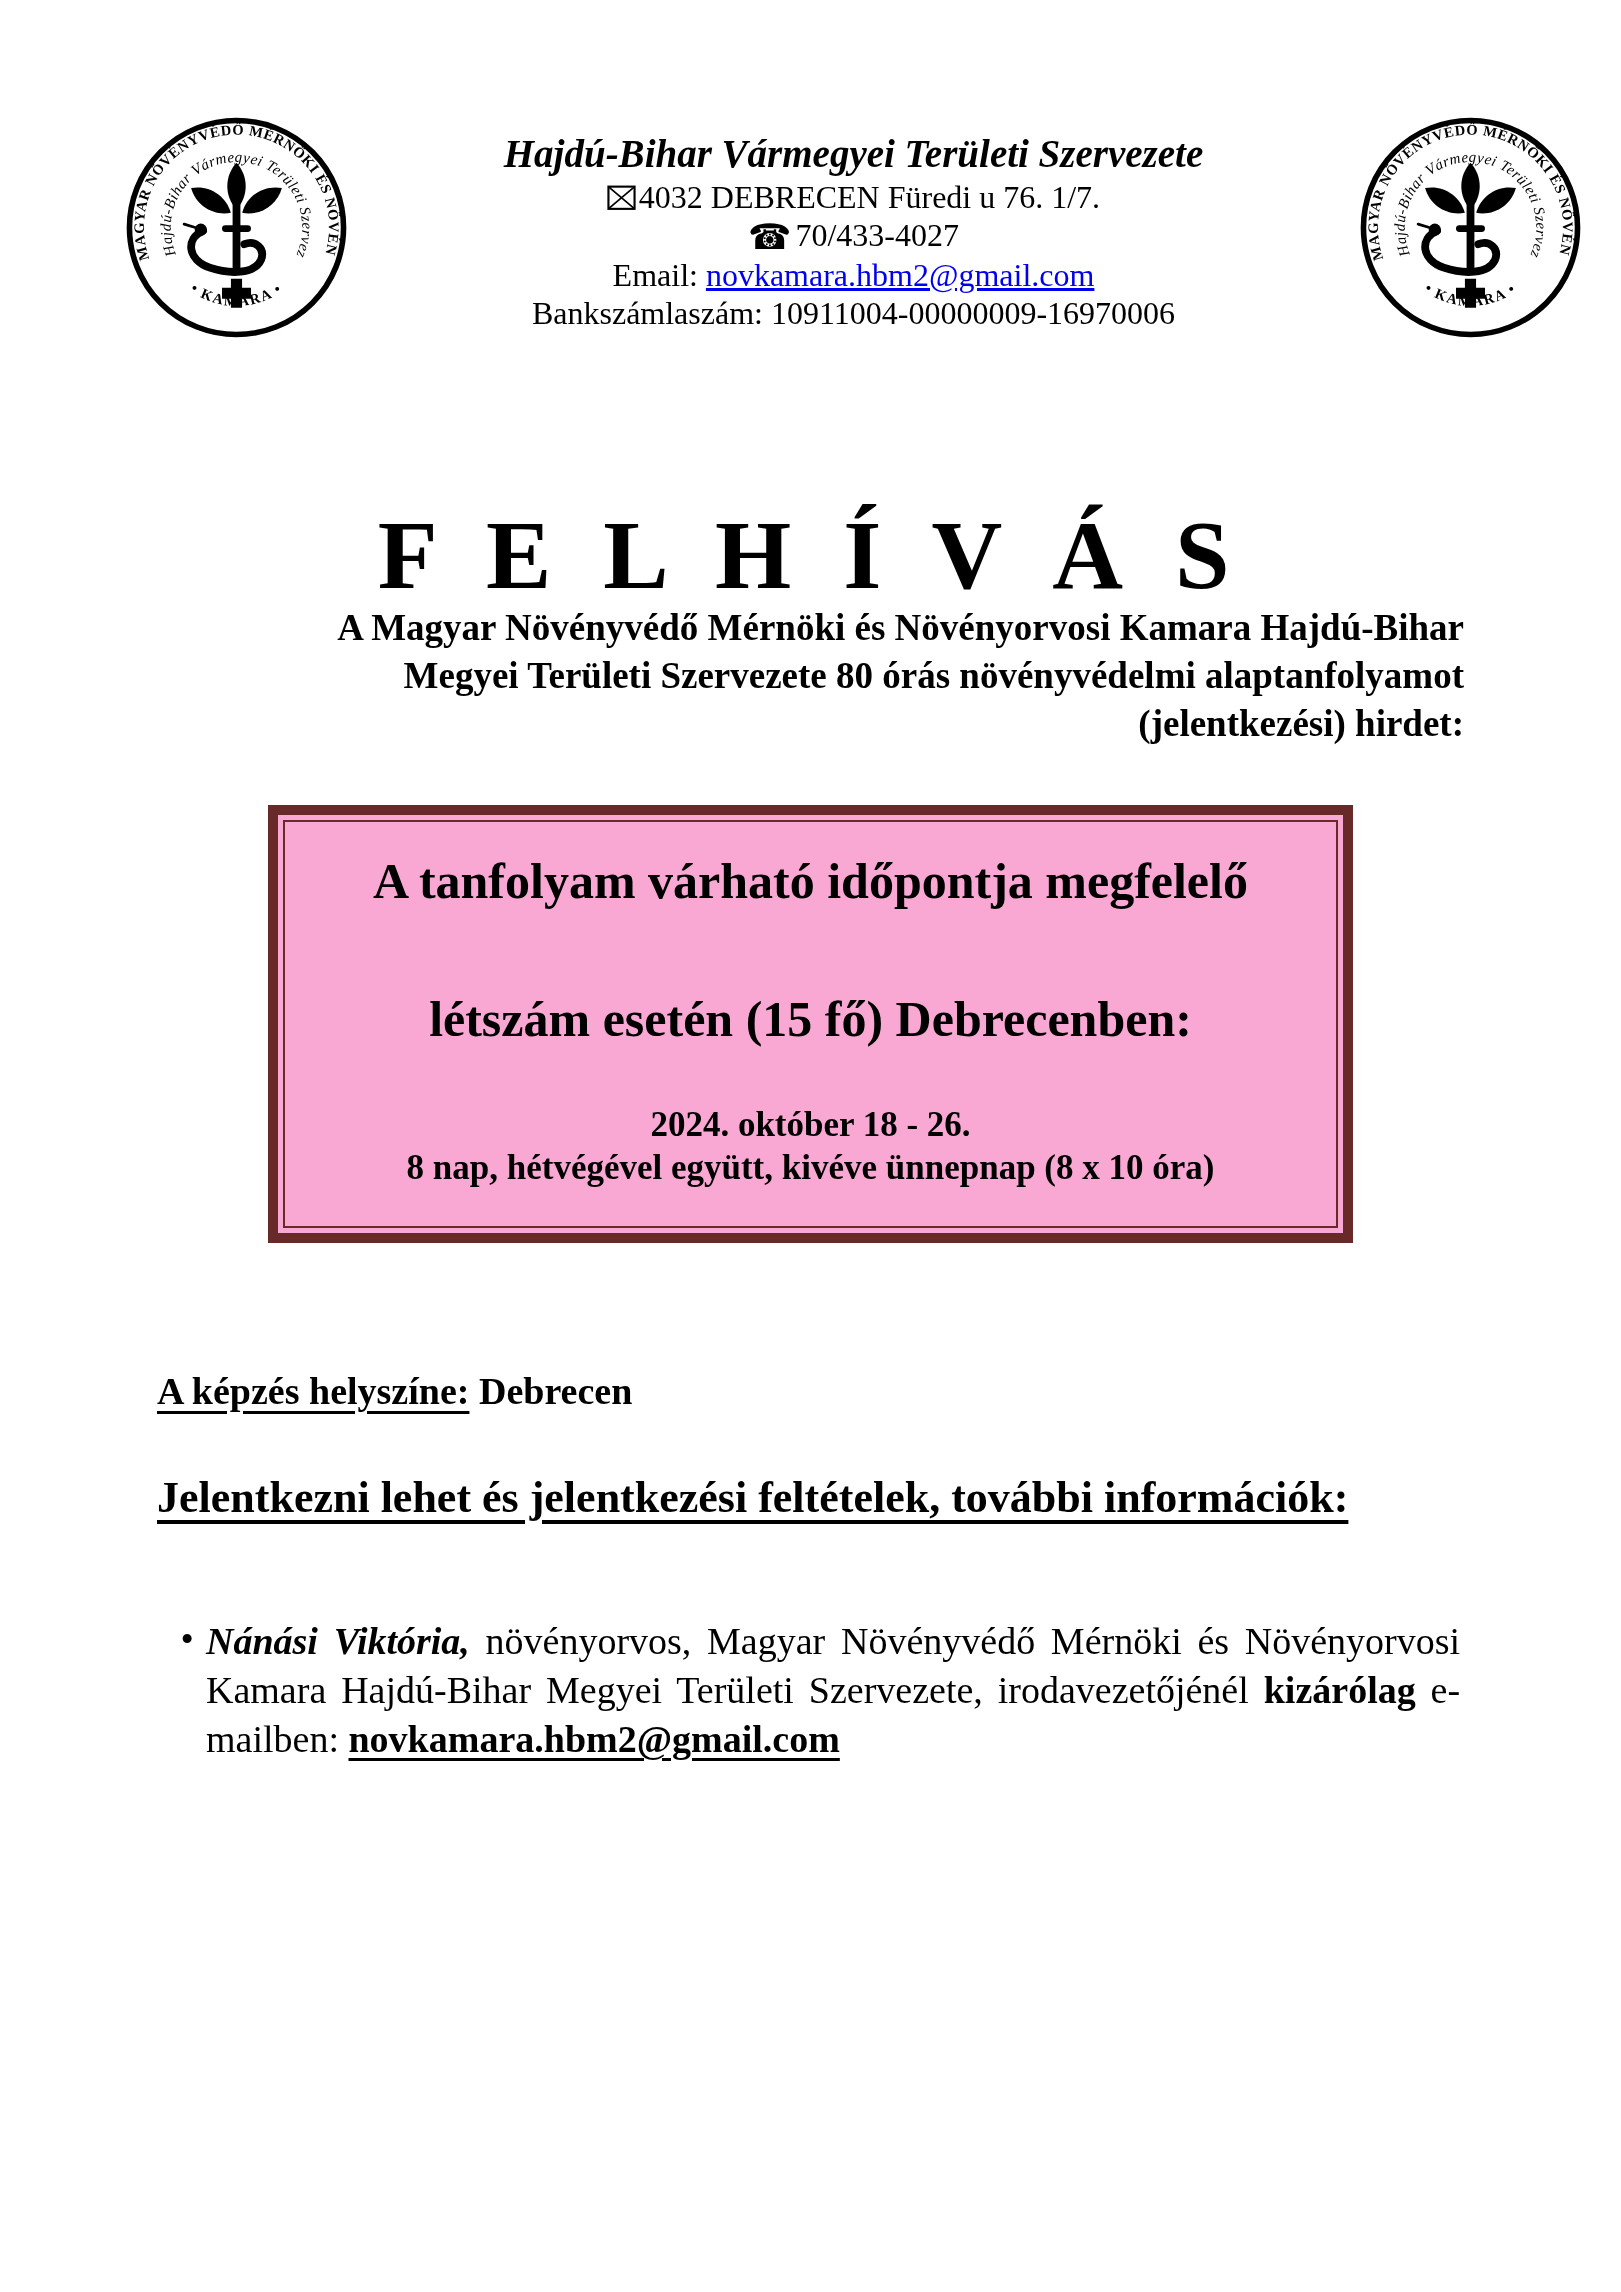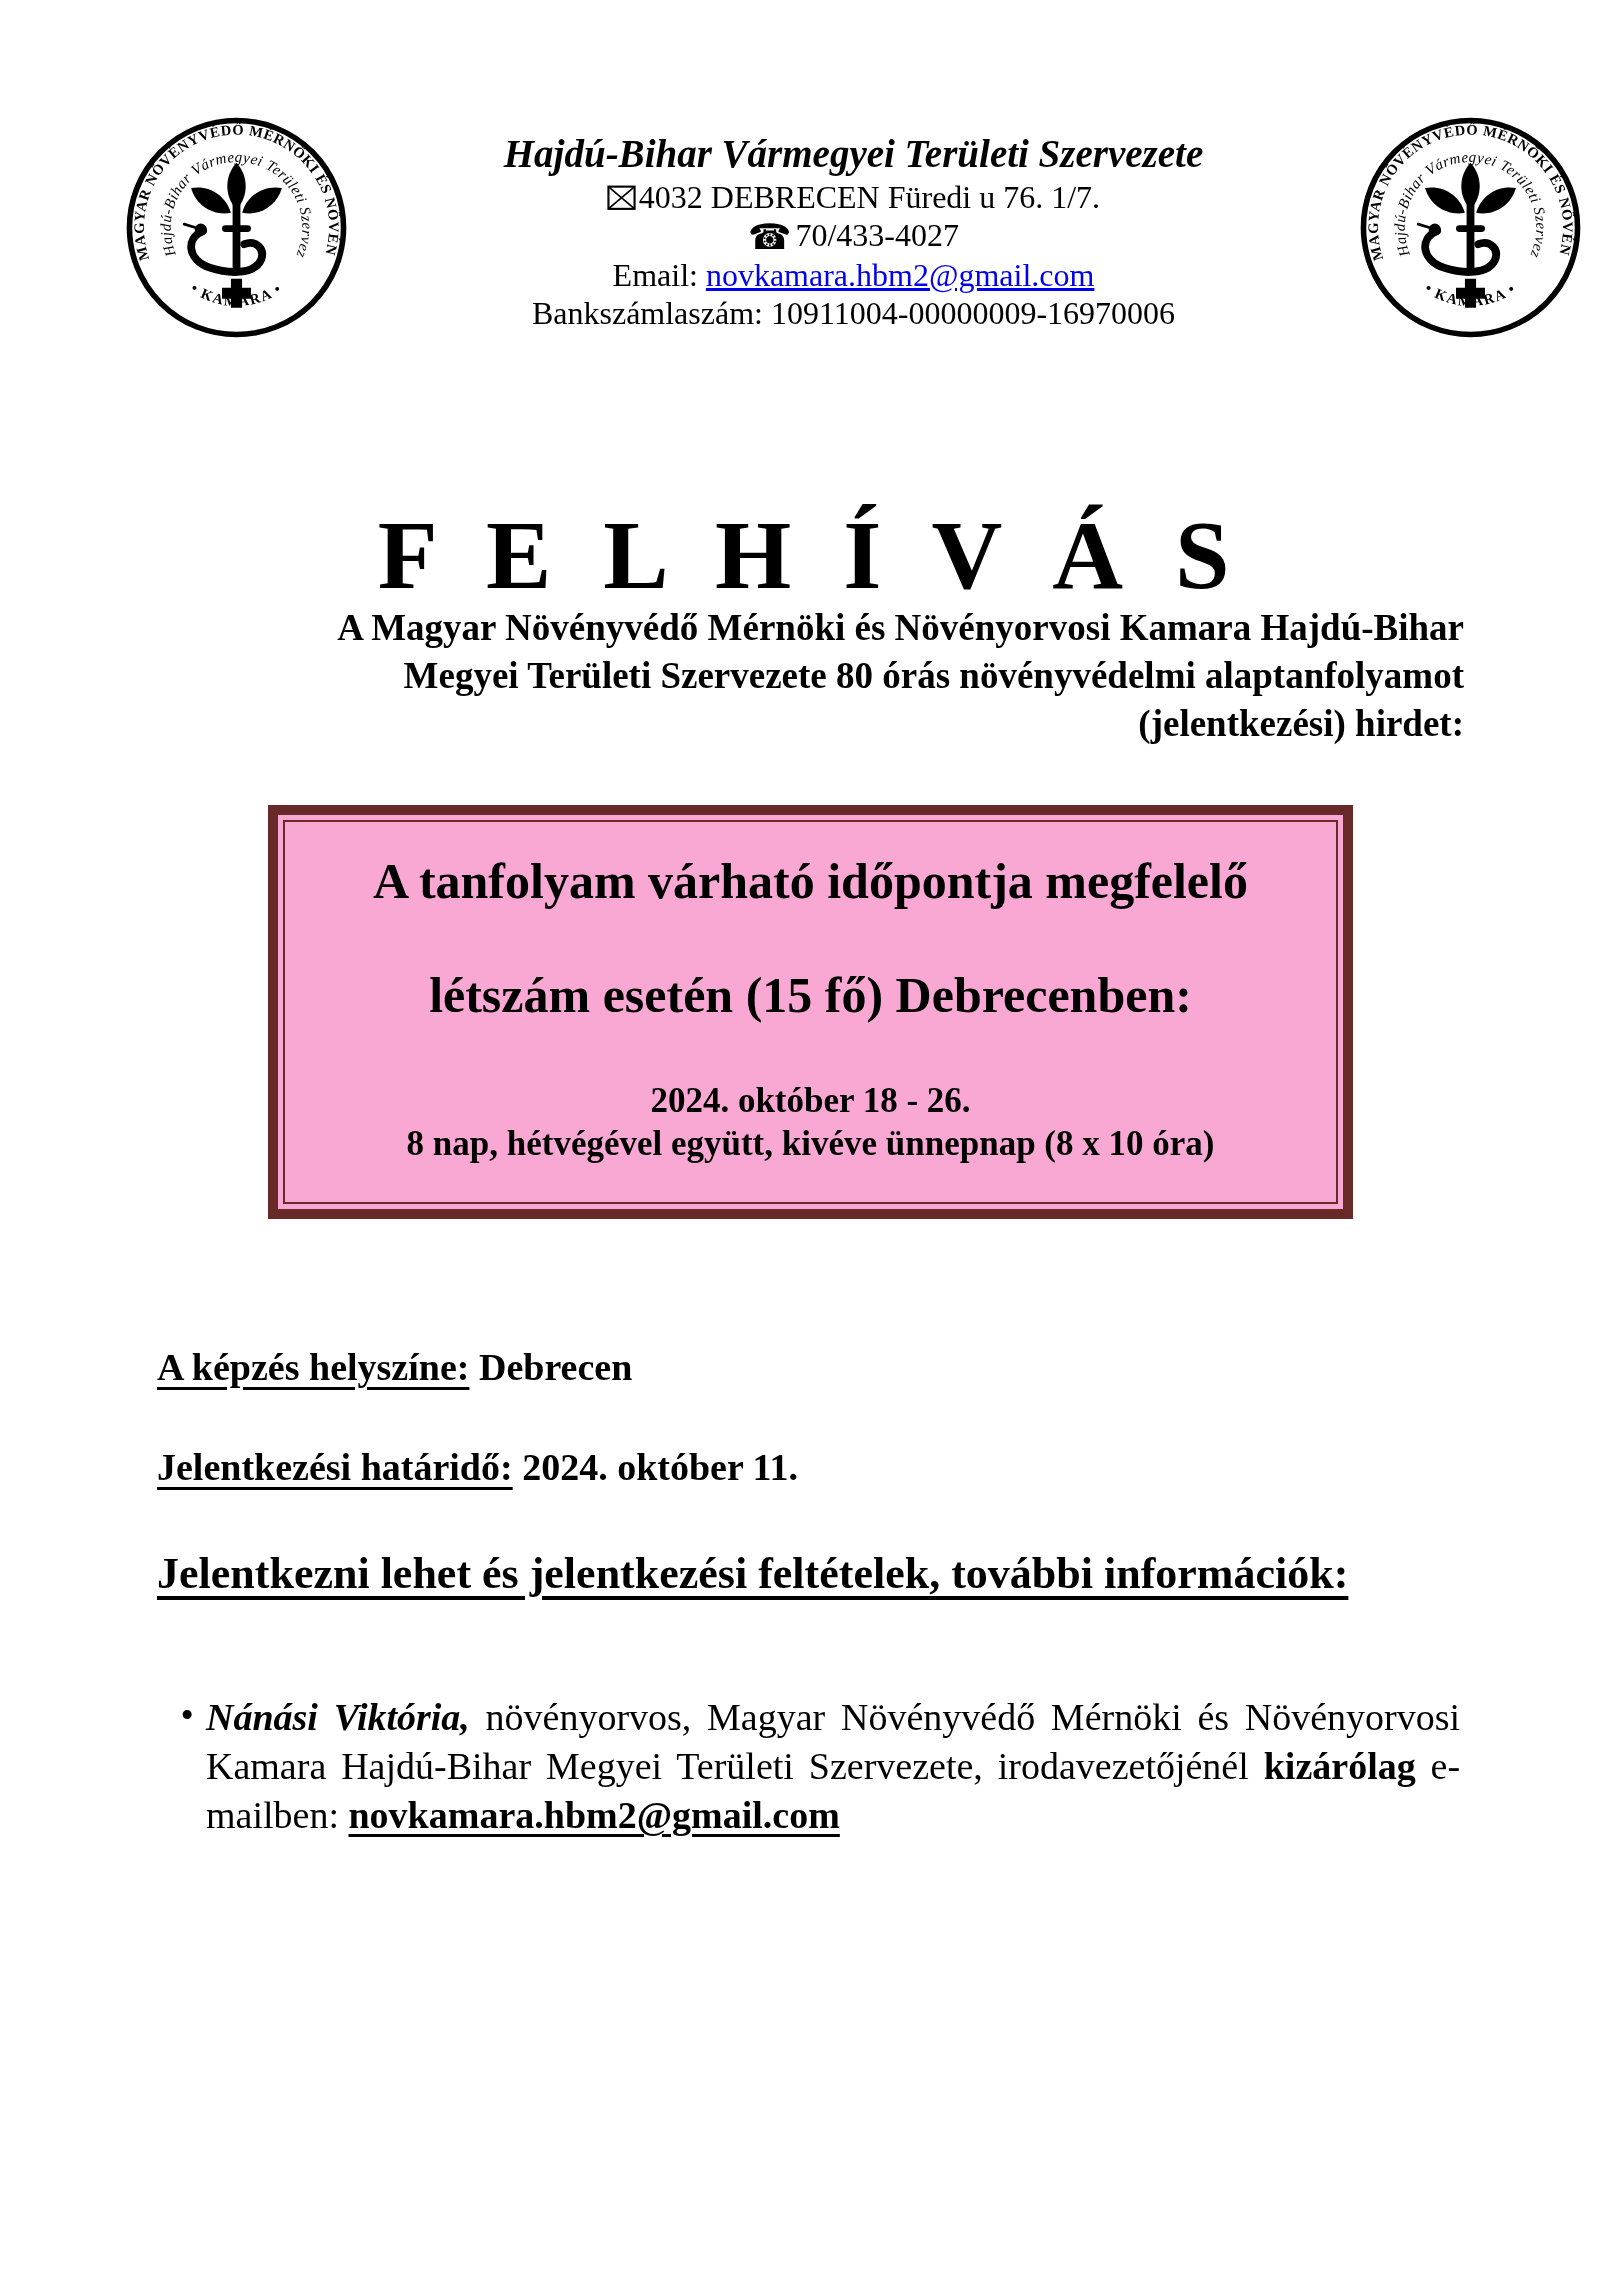--- a/index.html
+++ b/index.html
@@ -20,21 +20,21 @@
   .email-link { color:#0000ee; text-decoration:underline; }
   
   .content { padding:0 157px; }
   .doc-title { margin:167px 0 0 0; text-align:center; font-size:98px; line-height:1;
                font-weight:bold; letter-spacing:13.7px; }
   .intro { text-align:right; font-weight:bold; font-size:37px; line-height:48px; }
   .notice-box { box-sizing:border-box; width:1085px; margin:57px 0 0 111px;
                 border:10.8px solid #682a28; padding:4.9px; background:#f9a8d4; }
   .notice-inner { border:2.9px solid #682a28; padding:31px 19.6px 37px; text-align:center; }
   .box-big { margin:0; font-size:50px; line-height:57px; font-weight:bold; }
-  .box-big.second { margin-top:57px; }
+  .box-big.second { margin-top:81px; }
   .box-date { margin:55px 0 0 0; font-size:35px; line-height:43px; font-weight:bold; }
   .box-sched { margin:0; font-size:35px; line-height:43px; font-weight:bold; }
   .detail { margin:0; font-size:38px; line-height:47px; font-weight:bold; }
   .detail-location { margin-top:125px; }
   .detail-deadline { margin-top:53px; }
   .u { text-decoration:underline; text-decoration-thickness:2.9px; text-underline-offset:6.9px; }
   .apply-heading { margin:55px 0 0 0; font-size:44px; line-height:55px; font-weight:bold;
                    text-decoration:underline; text-decoration-thickness:3.9px; text-underline-offset:7.8px; }
   .bullet-item { position:relative; margin-top:92px; padding-left:49px; padding-right:3.9px;
                  font-size:38px; line-height:49px; text-align:justify; }
@@ -129,23 +129,20 @@
         <p class="box-big second">létszám esetén (15 fő) Debrecenben:</p>
         <p class="box-date">2024. október 18 - 26.</p>
         <p class="box-sched">8 nap, hétvégével együtt, kivéve ünnepnap (8 x 10 óra)</p>
       </div>
     </div>
 
     <p class="detail detail-location">
       <span class="u">A képzés helyszíne:</span><span> Debrecen</span>
     </p>
 
-    <p class="detail detail-deadline">
-      <span class="u">Jelentkezési határidő:</span><span> 2024. október 11.</span>
-    </p>
 
     <p class="apply-heading">Jelentkezni lehet és jelentkezési feltételek, további információk:</p>
 
     <div class="bullet-item">
       <span class="bullet-mark">•</span><span class="contact-name">Nánási Viktória,</span><span> növényorvos, Magyar Növényvédő Mérnöki és Növényorvosi Kamara Hajdú-Bihar Megyei Területi Szervezete, irodavezetőjénél </span><span class="contact-bold">kizárólag</span><span> e-mailben: </span><a href="#" class="contact-email">novkamara.hbm2@gmail.com</a>
     </div>
 
   </div>
 </div>
 

